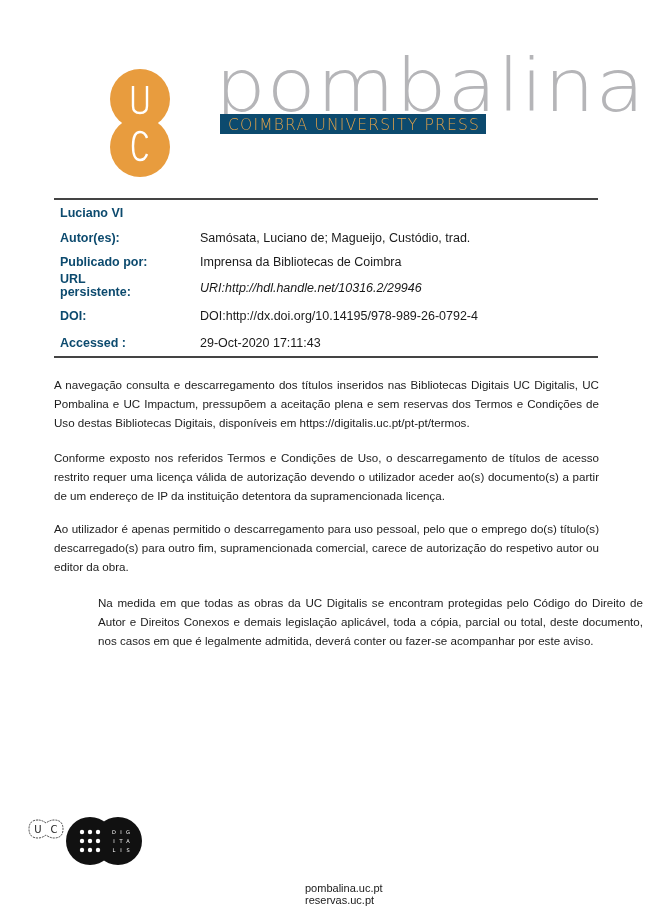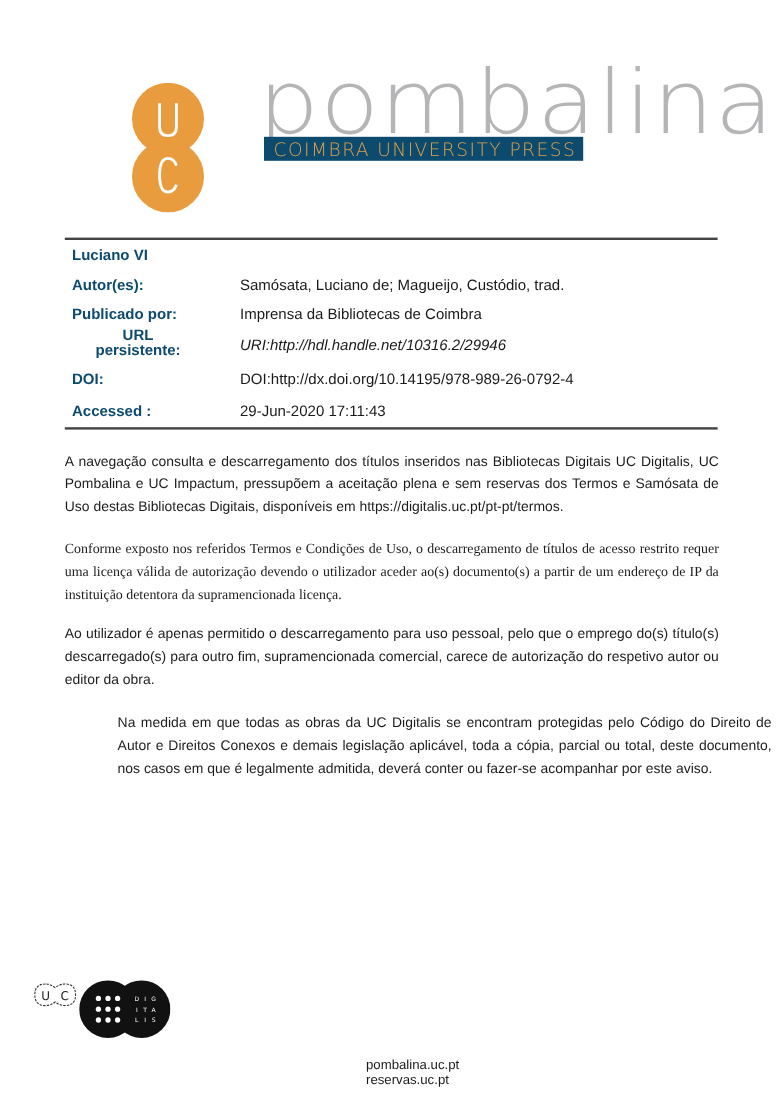--- a/index.html
+++ b/index.html
@@ -142,41 +142,41 @@
   <span class="meta-label">Autor(es):</span>
   <span class="meta-value">Samósata, Luciano de; Magueijo, Custódio, trad.</span>
 </div>
 
 <div class="meta-row" style="top:255px;">
   <span class="meta-label">Publicado por:</span>
   <span class="meta-value">Imprensa da Bibliotecas de Coimbra</span>
 </div>
 
 <div class="meta-row" style="top:273px;">
-  <span class="meta-label" style="top:0; line-height:13px;text-align:center;">
+  <span class="meta-label" style="top:0; line-height:13px;">
     <span>URL</span><br>
     <span>persistente:</span>
   </span>
   <span class="meta-value" style="top:8px;font-style:italic;">URI:http://hdl.handle.net/10316.2/29946</span>
 </div>
 
 <div class="meta-row" style="top:309px;">
   <span class="meta-label">DOI:</span>
   <span class="meta-value">DOI:http://dx.doi.org/10.14195/978-989-26-0792-4</span>
 </div>
 
 <div class="meta-row" style="top:336px;">
   <span class="meta-label">Accessed :</span>
-  <span class="meta-value">29-Jun-2020 17:11:43</span>
+  <span class="meta-value">29-Oct-2020 17:11:43</span>
 </div>
 
 <div class="rule" style="top:356px;"></div>
 
-<p class="para" style="top:375px;">A navegação consulta e descarregamento dos títulos inseridos nas Bibliotecas Digitais UC Digitalis, UC Pombalina e UC Impactum, pressupõem a aceitação plena e sem reservas dos Termos e Samósata de Uso destas Bibliotecas Digitais, disponíveis em https://digitalis.uc.pt/pt-pt/termos.</p>
-<p class="para" style="top:448px;font-family:Liberation Serif, serif;">Conforme exposto nos referidos Termos e Condições de Uso, o descarregamento de títulos de acesso restrito requer uma licença válida de autorização devendo o utilizador aceder ao(s) documento(s) a partir de um endereço de IP da instituição detentora da supramencionada licença.</p>
+<p class="para" style="top:375px;">A navegação consulta e descarregamento dos títulos inseridos nas Bibliotecas Digitais UC Digitalis, UC Pombalina e UC Impactum, pressupõem a aceitação plena e sem reservas dos Termos e Condições de Uso destas Bibliotecas Digitais, disponíveis em https://digitalis.uc.pt/pt-pt/termos.</p>
+<p class="para" style="top:448px;">Conforme exposto nos referidos Termos e Condições de Uso, o descarregamento de títulos de acesso restrito requer uma licença válida de autorização devendo o utilizador aceder ao(s) documento(s) a partir de um endereço de IP da instituição detentora da supramencionada licença.</p>
 <p class="para" style="top:519px;">Ao utilizador é apenas permitido o descarregamento para uso pessoal, pelo que o emprego do(s) título(s) descarregado(s) para outro fim, supramencionada comercial, carece de autorização do respetivo autor ou editor da obra.</p>
 <p class="para" style="top:593px;margin-left:44px;">Na medida em que todas as obras da UC Digitalis se encontram protegidas pelo Código do Direito de Autor e Direitos Conexos e demais legislação aplicável, toda a cópia, parcial ou total, deste documento, nos casos em que é legalmente admitida, deverá conter ou fazer-se acompanhar por este aviso.</p>
 
 <div class="uc-small">
   <svg width="36" height="20" viewBox="0 0 36 20">
     <path d="M10 1 Q1 1 1 10 Q1 19 10 19 Q14 19 18 16 Q22 19 26 19 Q35 19 35 10 Q35 1 26 1 Q22 1 18 4 Q14 1 10 1 Z" fill="none" stroke="#333" stroke-width="0.9" stroke-dasharray="2 1"></path>
     <text x="10" y="14" font-size="10" text-anchor="middle" fill="#222" font-family="DejaVu Sans, sans-serif">U</text>
     <text x="26" y="14" font-size="10" text-anchor="middle" fill="#222" font-family="DejaVu Sans, sans-serif">C</text>
   </svg>
 </div>

